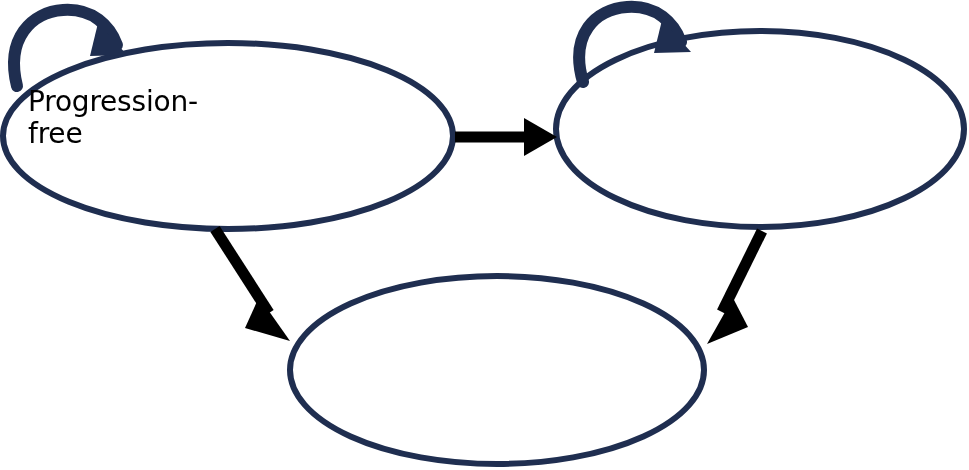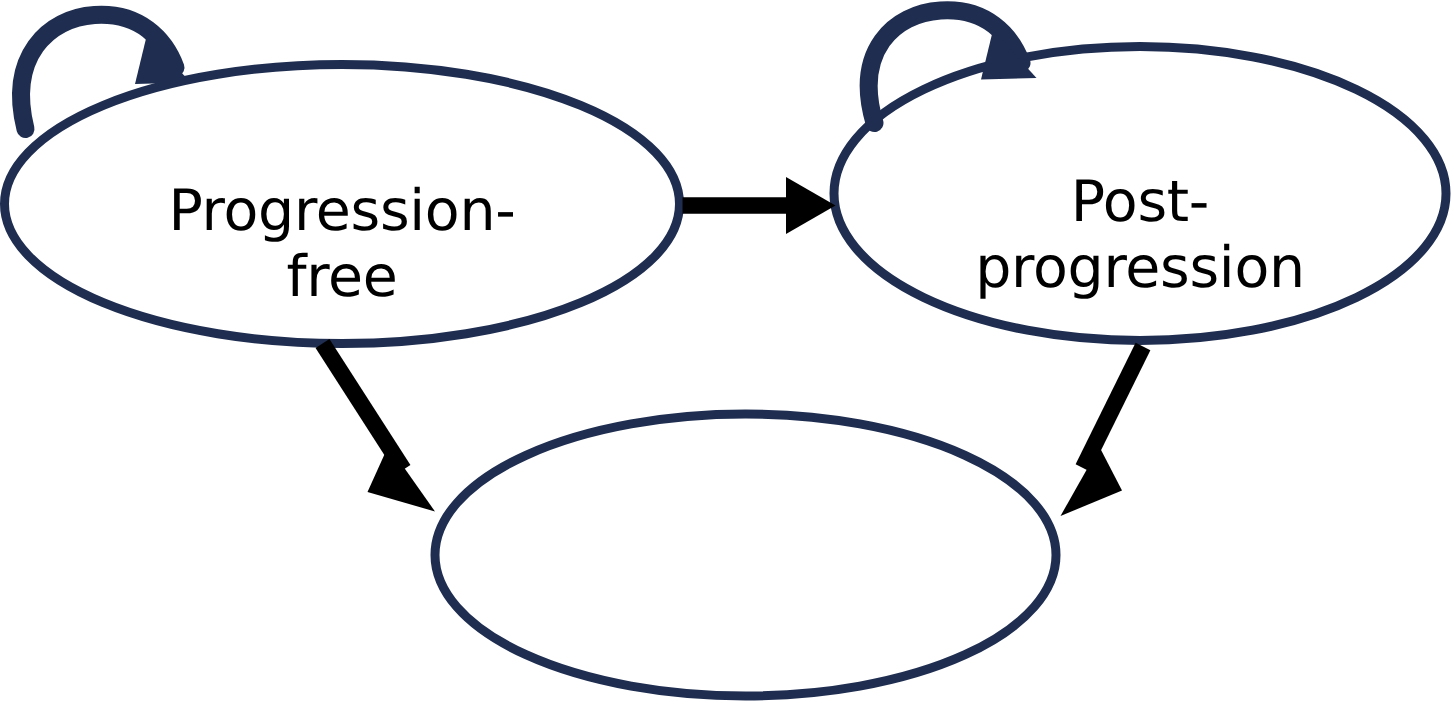--- a/index.html
+++ b/index.html
@@ -21,29 +21,28 @@
   #diagram-svg {
     position: absolute;
     left: 0;
     top: 0;
     width: 969px;
     height: 470px;
     display: block;
   }
   .node-label {
     position: absolute;
-    text-align: center;
+    text-align: left;
     color: #000000;
     font-family: "DejaVu Sans", sans-serif;
-    font-size: 38px;
+    font-size: 28px;
     line-height: 1.16;
     letter-spacing: -0.2px;
     white-space: pre-line;
     pointer-events: none;
-    margin-top: 32px;
     -webkit-font-smoothing: antialiased;
   }
   #label-progression-free {
     left: 28px;
     top: 86px;
     width: 400px;
   }
   #label-post-progression {
     left: 570px;
     top: 80px;
@@ -91,17 +90,15 @@
     <g>
       <line x1="762" y1="231" x2="722" y2="312" stroke="#000000" stroke-width="11"></line>
       <path d="M 733 298 L 707 344 L 748 327 Z" fill="#000000"></path>
     </g>
 
   </svg>
 
   <div class="node-label" id="label-progression-free">Progression-
 free</div>
 
-  <div class="node-label" id="label-post-progression">Post-
-progression</div>
 
 
 </div>
 
 </body></html>

